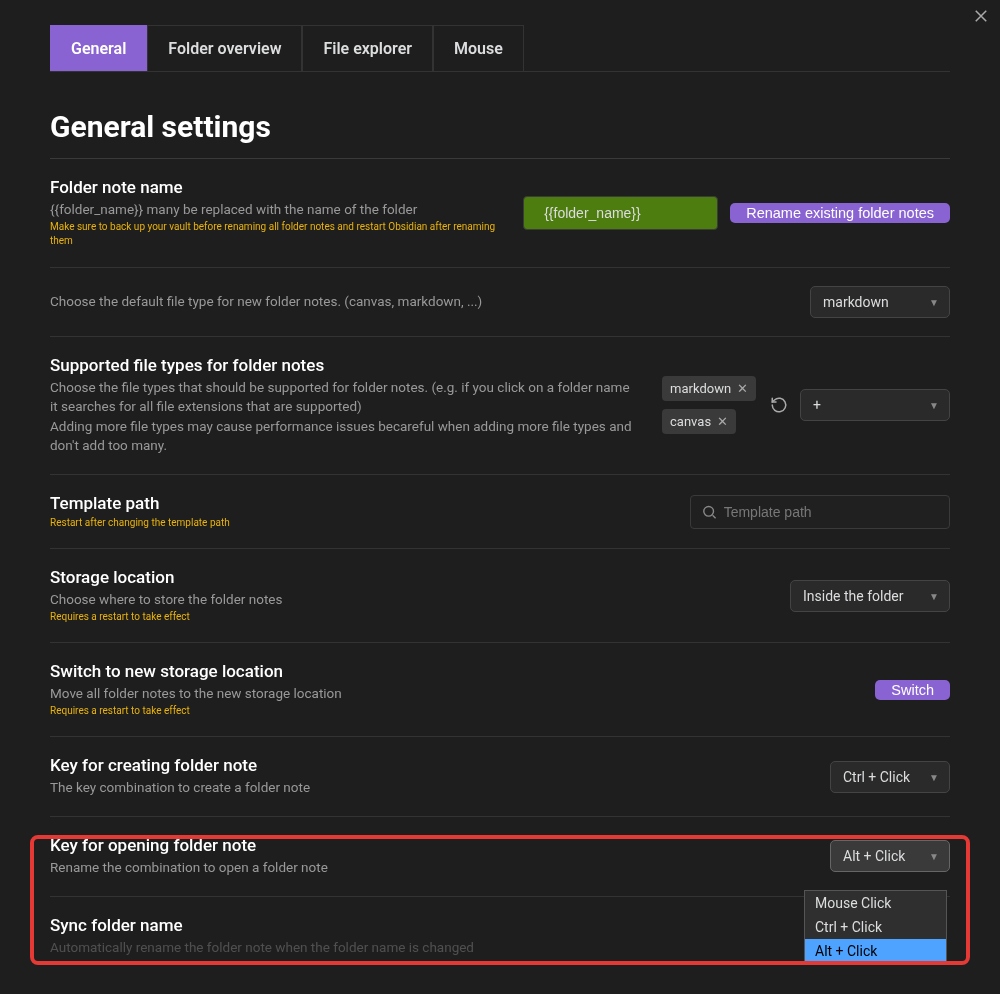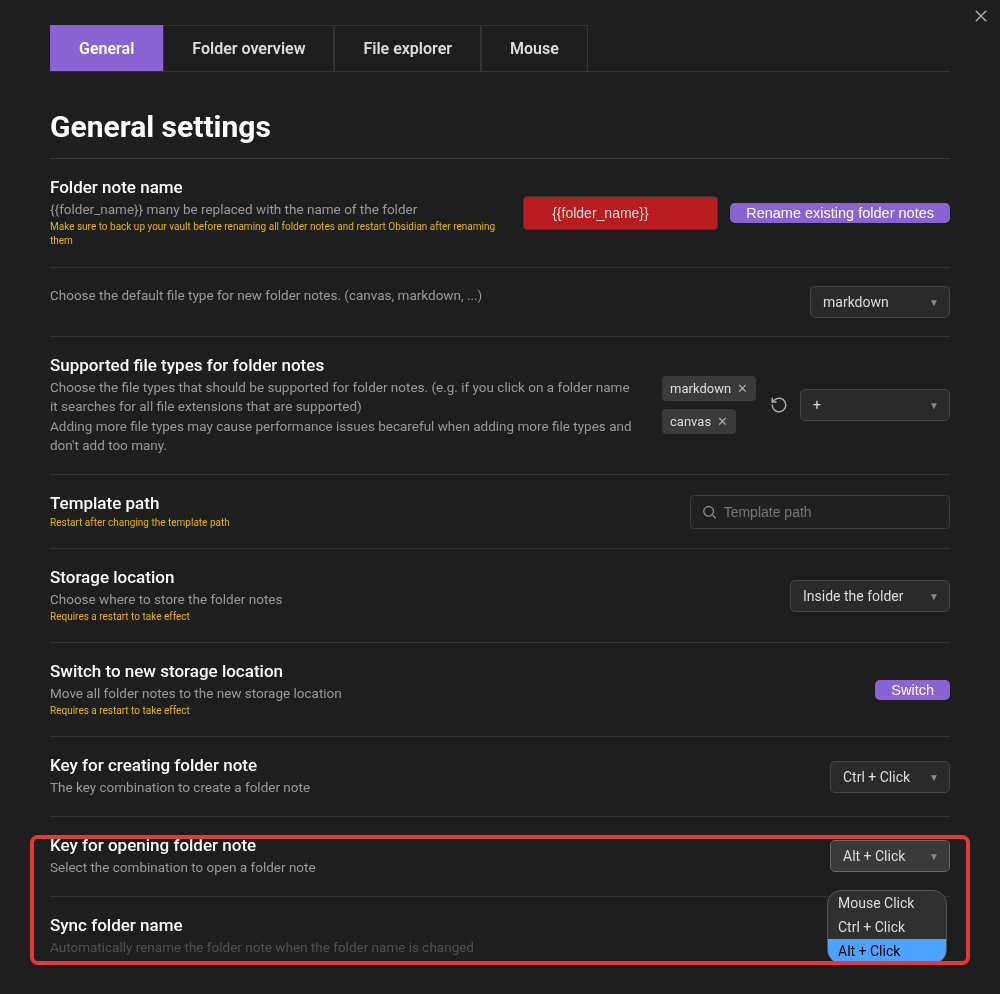--- a/index.html
+++ b/index.html
@@ -22,21 +22,21 @@
     font-size: 20px;
   }
   .container {
     padding: 25px 50px 0 50px;
   }
   .tabs {
     display: flex;
     border-bottom: 1px solid #333;
   }
   .tab {
-    padding: 13px 28px;
+    padding: 13px 20px;
     color: #dcddde;
     font-weight: 600;
     font-size: 16px;
     cursor: pointer;
     border: 1px solid #333;
     border-bottom: none;
   }
   .tab.active {
     background: #8a63d2;
     color: #fff;
@@ -47,20 +47,21 @@
     font-weight: 700;
     color: #fff;
     margin: 37px 0 14px 0;
   }
   .divider-h {
     border: none;
     border-top: 1px solid #3a3a3a;
   }
   .setting {
     display: flex;
+    align-items: center;
     padding: 18px 0;
     border-bottom: 1px solid #333;
   }
   .setting:last-child { border-bottom: none; }
   .setting-info {
     flex: 1;
     padding-right: 20px;
   }
   .setting-title {
     color: #fff;
@@ -77,25 +78,25 @@
     color: #eab308;
     font-size: 10px;
     line-height: 1.45;
   }
   .setting-controls {
     display: flex;
     align-items: center;
     gap: 12px;
   }
   input[type="text"] {
-    background: #b91c1c;
+    background: #4d7c0f;
     border: 1px solid #3a3a3a;
     border-radius: 4px;
     color: #dcddde;
-    padding: 8px 28px;
+    padding: 8px 20px;
     font-size: 14px;
     width: 195px;
   }
   input[type="text"]::placeholder { color: #777; }
   .search-wrap {
     display: flex;
     align-items: center;
     background: #202020;
     border: 1px solid #3a3a3a;
     border-radius: 4px;
@@ -175,24 +176,24 @@
     height: 130px;
     border: 4px solid #e53935;
     border-radius: 8px;
     pointer-events: none;
     z-index: 20;
   }
   .dropdown-menu {
     position: absolute;
     background: #2f2f2f;
     border: 1px solid #555;
-    border-radius: 14px;
+    border-radius: 0;
     right: 53px;
     top: 890px;
-    width: 120px;
+    width: 143px;
     z-index: 15;
     overflow: hidden;
   }
   .dropdown-item {
     padding: 4px 10px;
     color: #dcddde;
     font-size: 14px;
     cursor: pointer;
   }
   .dropdown-item.selected {
@@ -339,21 +340,21 @@
       <div class="select" style="min-width:120px">
         <span>Ctrl + Click</span>
         <span class="chev">▼</span>
       </div>
     </div>
   </div>
 
   <div class="setting">
     <div class="setting-info">
       <div class="setting-title">Key for opening folder note</div>
-      <div class="setting-desc">Select the combination to open a folder note</div>
+      <div class="setting-desc">Rename the combination to open a folder note</div>
     </div>
     <div class="setting-controls">
       <div class="select open-select" style="min-width:120px">
         <span>Alt + Click</span>
         <span class="chev">▼</span>
       </div>
     </div>
   </div>
 
   <div class="setting" style="border-bottom:none">

